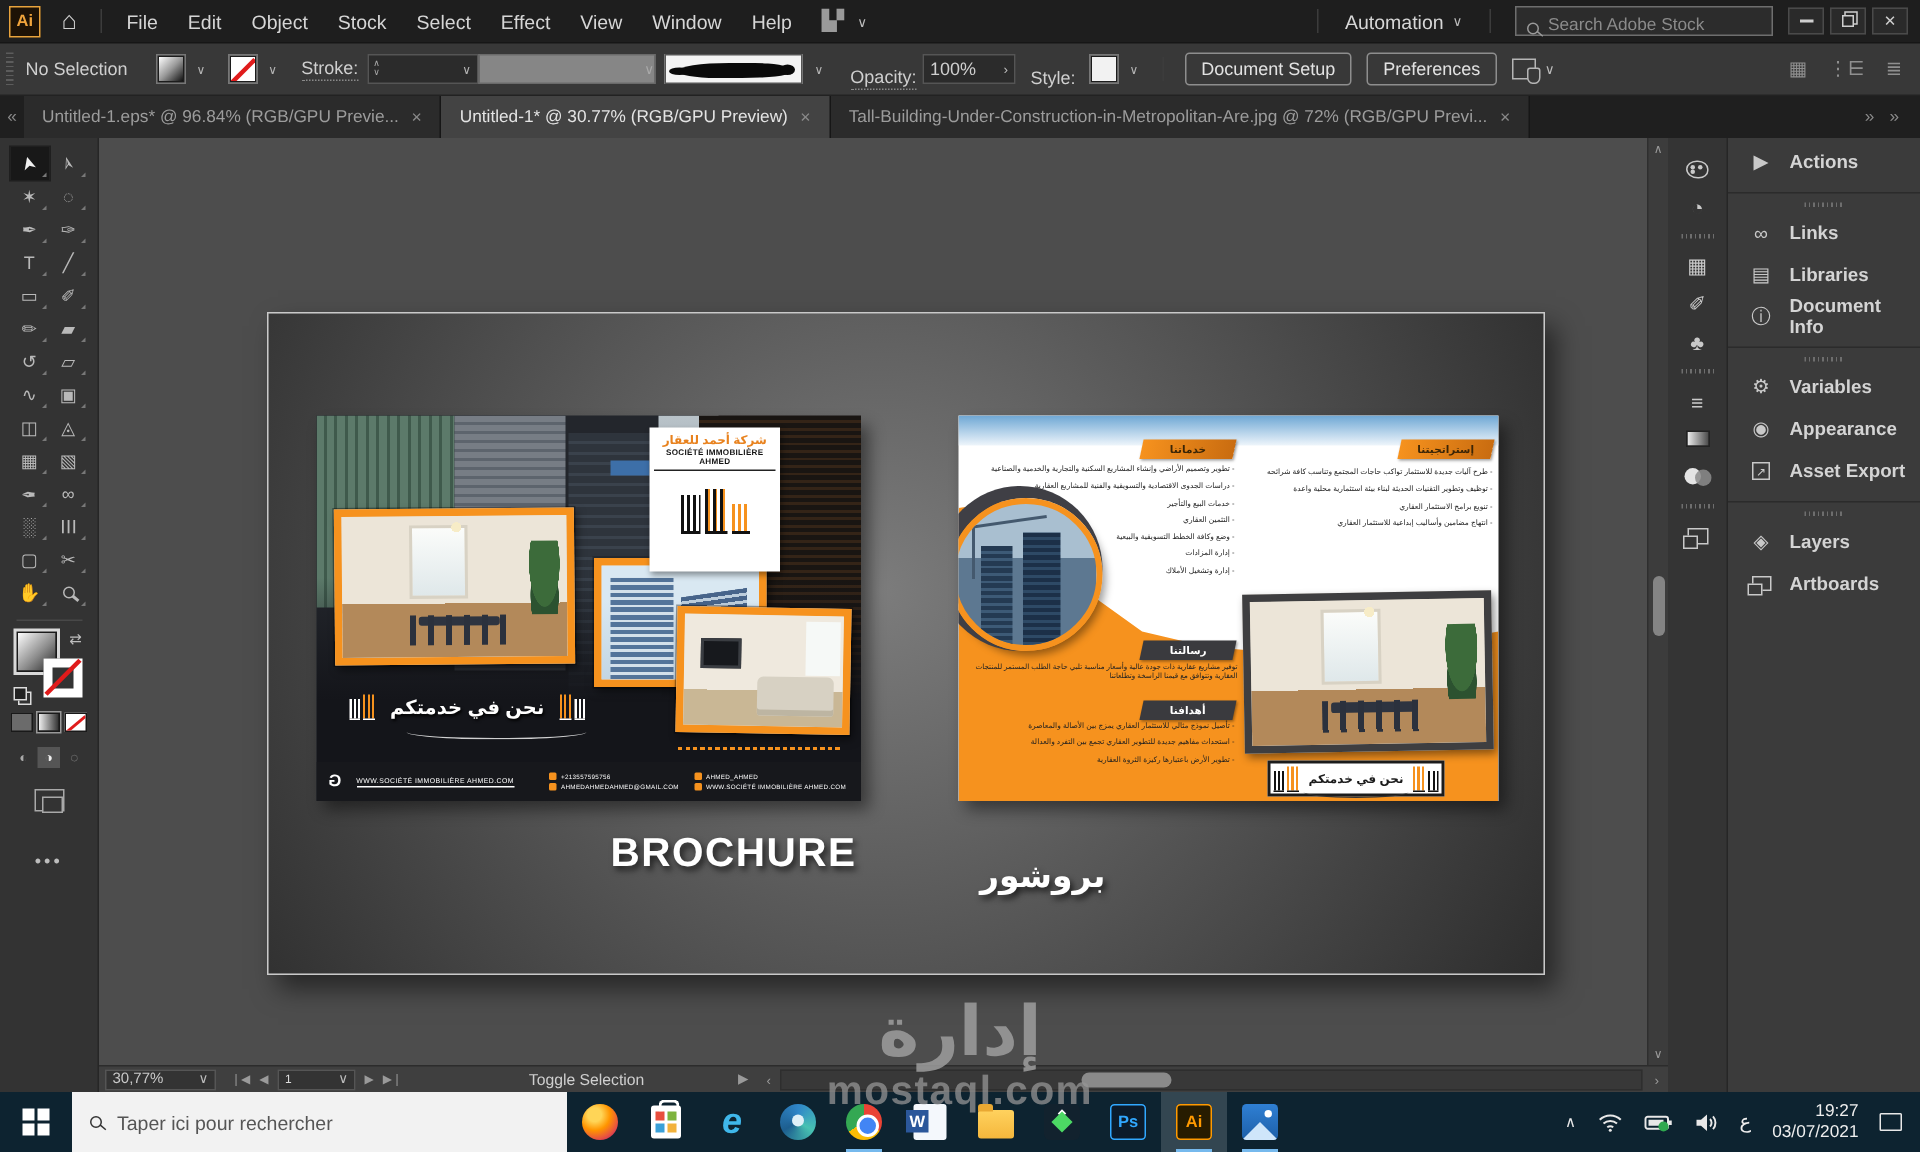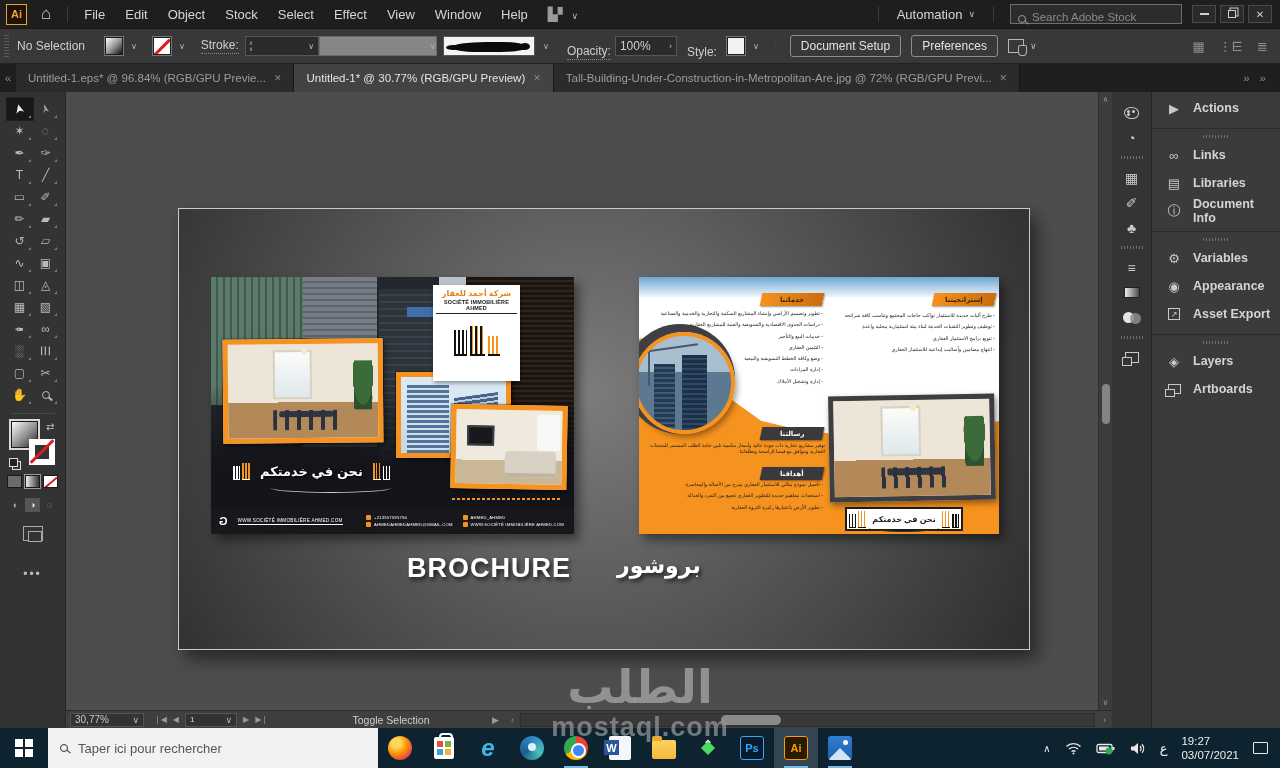--- a/index.html
+++ b/index.html
@@ -179,21 +179,21 @@
   .ph-diningR{position:absolute;left:190px;top:118px;width:166px;height:106px;border:5px solid #3e3e40;transform:rotate(-1deg);
     box-shadow:2px 3px 6px rgba(0,0,0,.45);overflow:hidden;background:#e7e0d4;}
   .r-tagbox{position:absolute;left:206px;top:230px;width:118px;height:24px;background:#fff;border:2px solid #1c1c1c;
     display:flex;align-items:center;justify-content:center;gap:6px;}
   .r-tagtext{color:#1c1c1c;font-size:8px;font-weight:bold;}
   .minibars.dark .mb1{background:repeating-linear-gradient(90deg,#111 0 1.5px,transparent 1.5px 3px);}
   .minibars.dark .mb{border-bottom-color:#111;}
   .r-swirl{position:absolute;left:230px;top:247px;width:70px;height:8px;border-bottom:1px solid #333;border-radius:50%;}
 
   .captionEN{position:absolute;left:210px;top:344px;width:200px;text-align:center;color:#fff;font-size:27px;font-weight:800;letter-spacing:1px;text-shadow:2px 3px 4px rgba(0,0,0,.65);}
-  .captionAR{position:absolute;left:438px;top:344px;width:120px;text-align:left;color:#fff;font-size:22px;font-weight:bold;text-shadow:2px 3px 4px rgba(0,0,0,.65);}
+  .captionAR{position:absolute;left:438px;top:362px;width:120px;text-align:right;color:#fff;font-size:22px;font-weight:bold;text-shadow:2px 3px 4px rgba(0,0,0,.65);}
 
   
   .statusrow{height:18px;background:#3f3f3f;border-top:1px solid #2c2c2c;display:flex;align-items:center;font-size:10px;color:#c9c9c9;}
   .zoombox{display:flex;align-items:center;background:#333;border:1px solid #555;height:14px;margin-left:4px;padding:0 4px;gap:8px;width:74px;}
   .navcl{display:flex;align-items:center;gap:6px;color:#9a9a9a;margin-left:10px;font-size:8px;}
   .pagebox{display:flex;align-items:center;background:#333;border:1px solid #555;height:14px;padding:0 4px;gap:14px;width:52px;color:#ddd;}
   .toggle-lbl{width:190px;text-align:center;font-size:10.5px;color:#cfcfcf;margin-left:28px;}
   .hs-arrow{color:#9a9a9a;font-size:9px;padding:0 6px;}
   .hscroll{flex:1;height:14px;background:#383838;border:1px solid #2e2e2e;position:relative;margin-right:2px;}
   .hs-thumb{position:absolute;left:200px;top:1px;width:60px;height:10px;border-radius:5px;background:#8a8a8a;}
@@ -252,21 +252,21 @@
   .ic-filmora span{width:10px;height:10px;background:#4cd964;transform:rotate(45deg);box-shadow:-4px -4px 0 -3px #fff;}
   .ic-ps{width:24px;height:24px;background:#0b1b2b;border:1.6px solid #31a8ff;border-radius:3px;color:#31a8ff;font-size:11px;font-weight:bold;display:flex;align-items:center;justify-content:center;}
   .ic-ai{width:24px;height:24px;background:#271c00;border:1.6px solid #ff9a00;border-radius:3px;color:#ff9a00;font-size:11px;font-weight:bold;display:flex;align-items:center;justify-content:center;}
   .ic-photos{width:24px;height:24px;background:linear-gradient(180deg,#2f7fd3,#1d5fa8);border-radius:3px;position:relative;overflow:hidden;}
   .ic-photos::before{content:"";position:absolute;bottom:-2px;left:-2px;border-left:14px solid transparent;border-right:14px solid transparent;border-bottom:14px solid #cfe6fa;}
   .ic-photos::after{content:"";position:absolute;right:4px;top:4px;width:5px;height:5px;border-radius:50%;background:#fff;}
   .tray{margin-left:auto;display:flex;align-items:center;gap:14px;padding-right:12px;color:#eee;}
   .tray-chev{font-size:10px;color:#e8e8e8;}
   .tray svg{display:block;}
   .lang{font-size:13px;}
-  .clock{text-align:left;font-size:11.5px;line-height:1.25;}
+  .clock{text-align:right;font-size:11.5px;line-height:1.25;}
   .notif{width:15px;height:12px;border:1.5px solid #e8e8e8;border-radius:1px;}
 
   .watermark{position:absolute;left:530px;top:664px;width:220px;text-align:center;z-index:60;pointer-events:none;color:rgba(158,158,158,.85);}
   .wm-ar{font-size:46px;font-weight:bold;line-height:1;}
   .wm-dom{font-size:27px;font-weight:bold;letter-spacing:1px;line-height:1;margin-top:4px;color:rgba(148,148,148,.75);}
 </style>
 </head>
 <body>
 
 <div id="app">
@@ -836,17 +836,17 @@
       <span class="lang">ع</span>
       <div class="clock">
         <div>19:27</div>
         <div>03/07/2021</div>
       </div>
       <div class="notif"></div>
     </div>
   </div>
 
   <div class="watermark">
-    <div class="wm-ar">الطلب</div>
+    <div class="wm-ar">إدارة</div>
     <div class="wm-dom">mostaql.com</div>
   </div>
 
 </div>
 
 </body></html>

